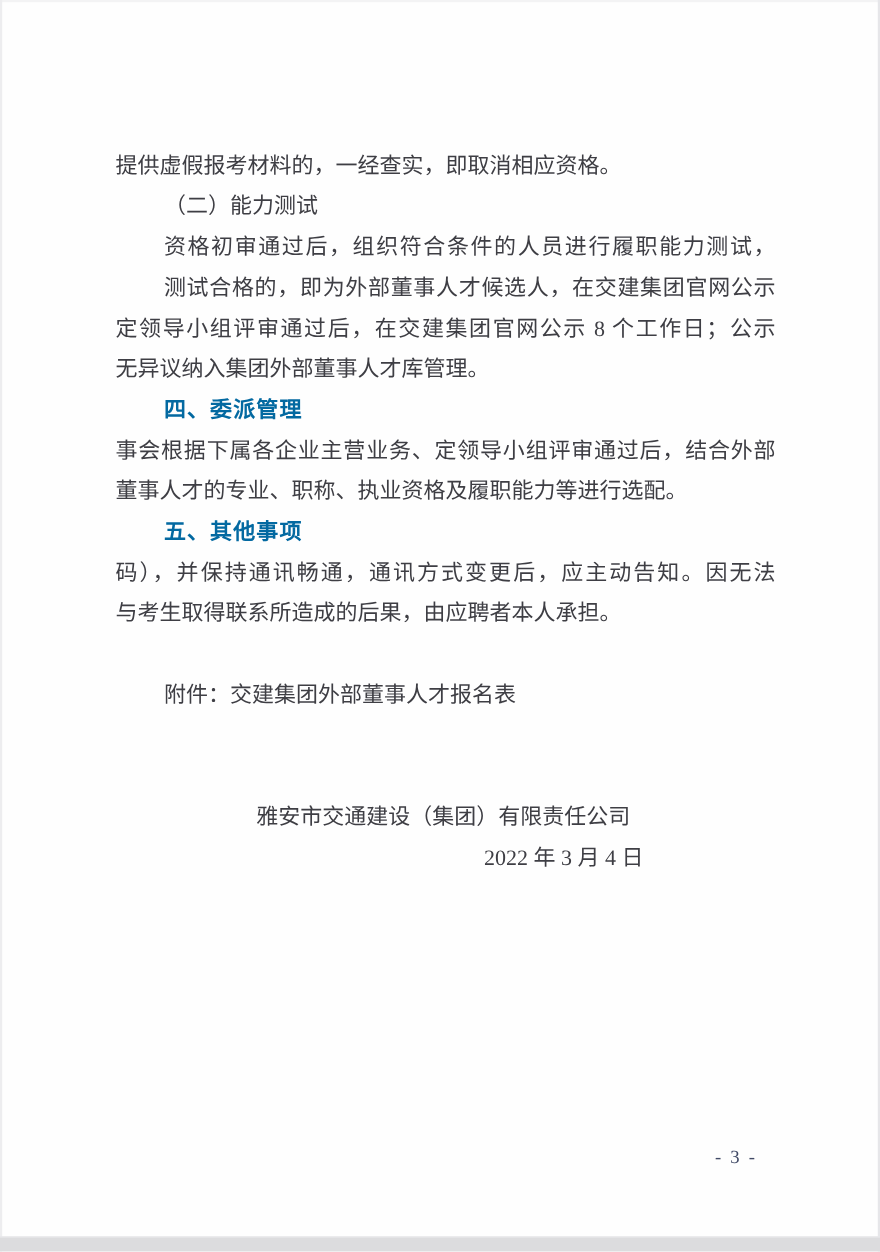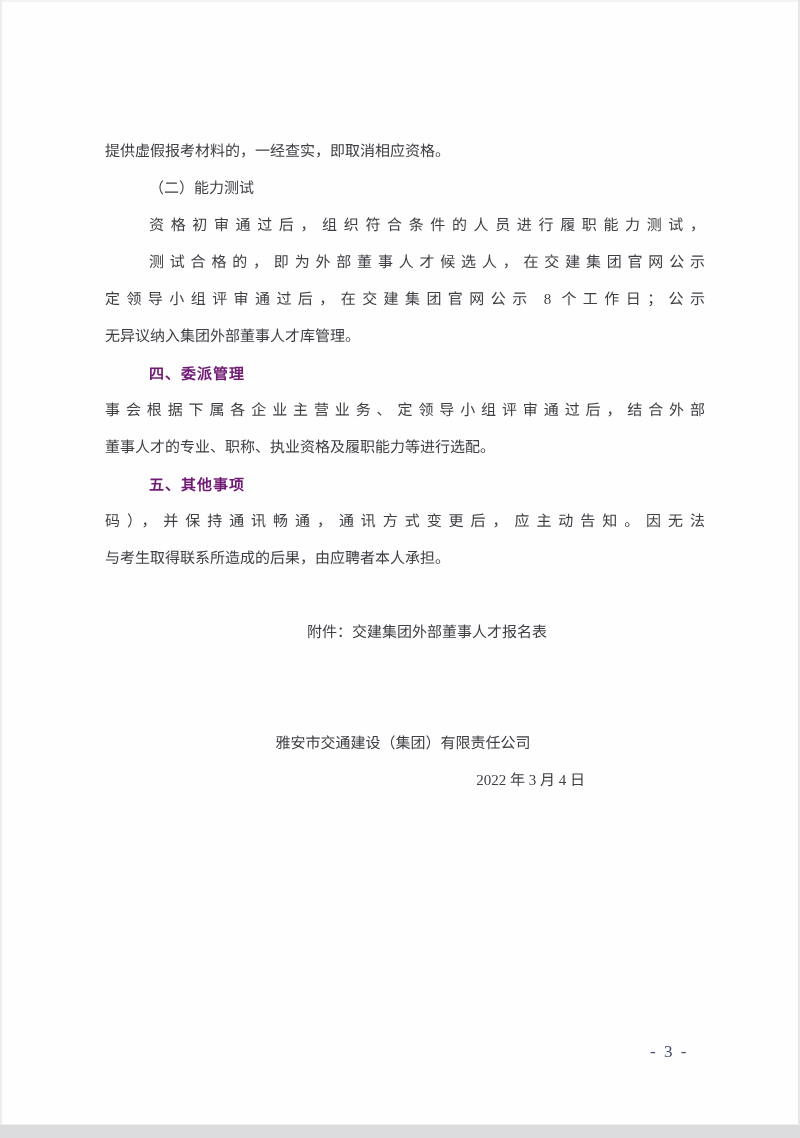--- a/index.html
+++ b/index.html
@@ -34,43 +34,42 @@
     border-top: 1px solid #ececee;
   }
   
   .content {
     position: absolute;
     left: 105px;
     top: 133px;
     width: 600px;
   }
   .ln {
-    font-size: 15px;
+    font-size: 20px;
     line-height: 37px;
     min-height: 37px;
     color: #3e3e44;
     white-space: nowrap;
   }
   .ln.just {
     white-space: normal;
     text-align: justify;
     text-align-last: justify;
   }
   .ln.indent {
     text-indent: 44px;
   }
   .ln.head {
     font-family: "Liberation Sans", sans-serif;
     font-weight: 700;
-    color: #701a75;
+    color: #0369a1;
     letter-spacing: 1px;
   }
   .attachment {
     margin-top: 37px;
-    text-align: center;
   }
   .signature {
     margin-top: 74px;
   }
   .sig-company {
     text-align: center;
     padding-right: 4px;
   }
   .sig-date {
     text-align: right;

